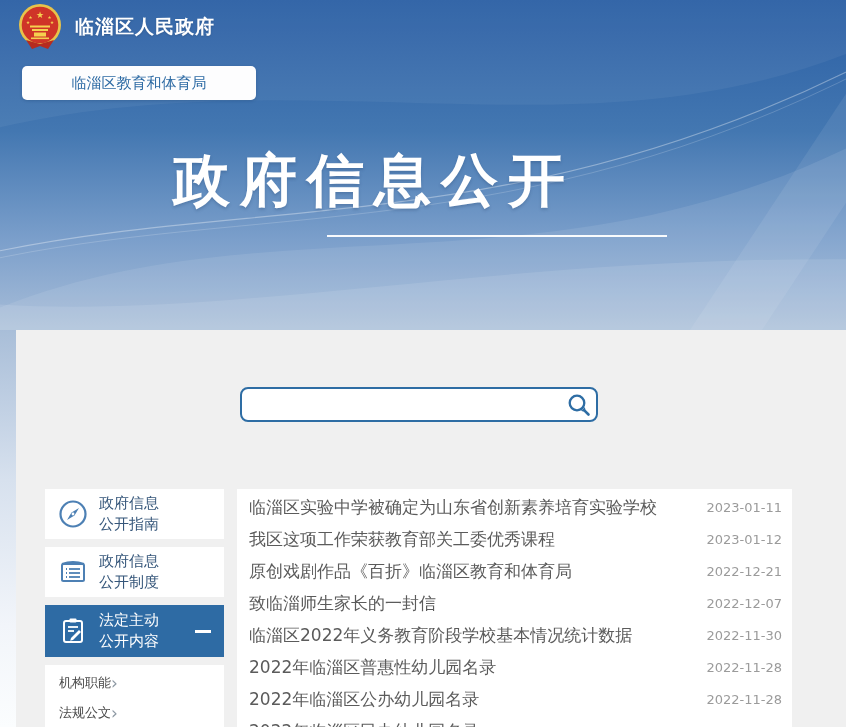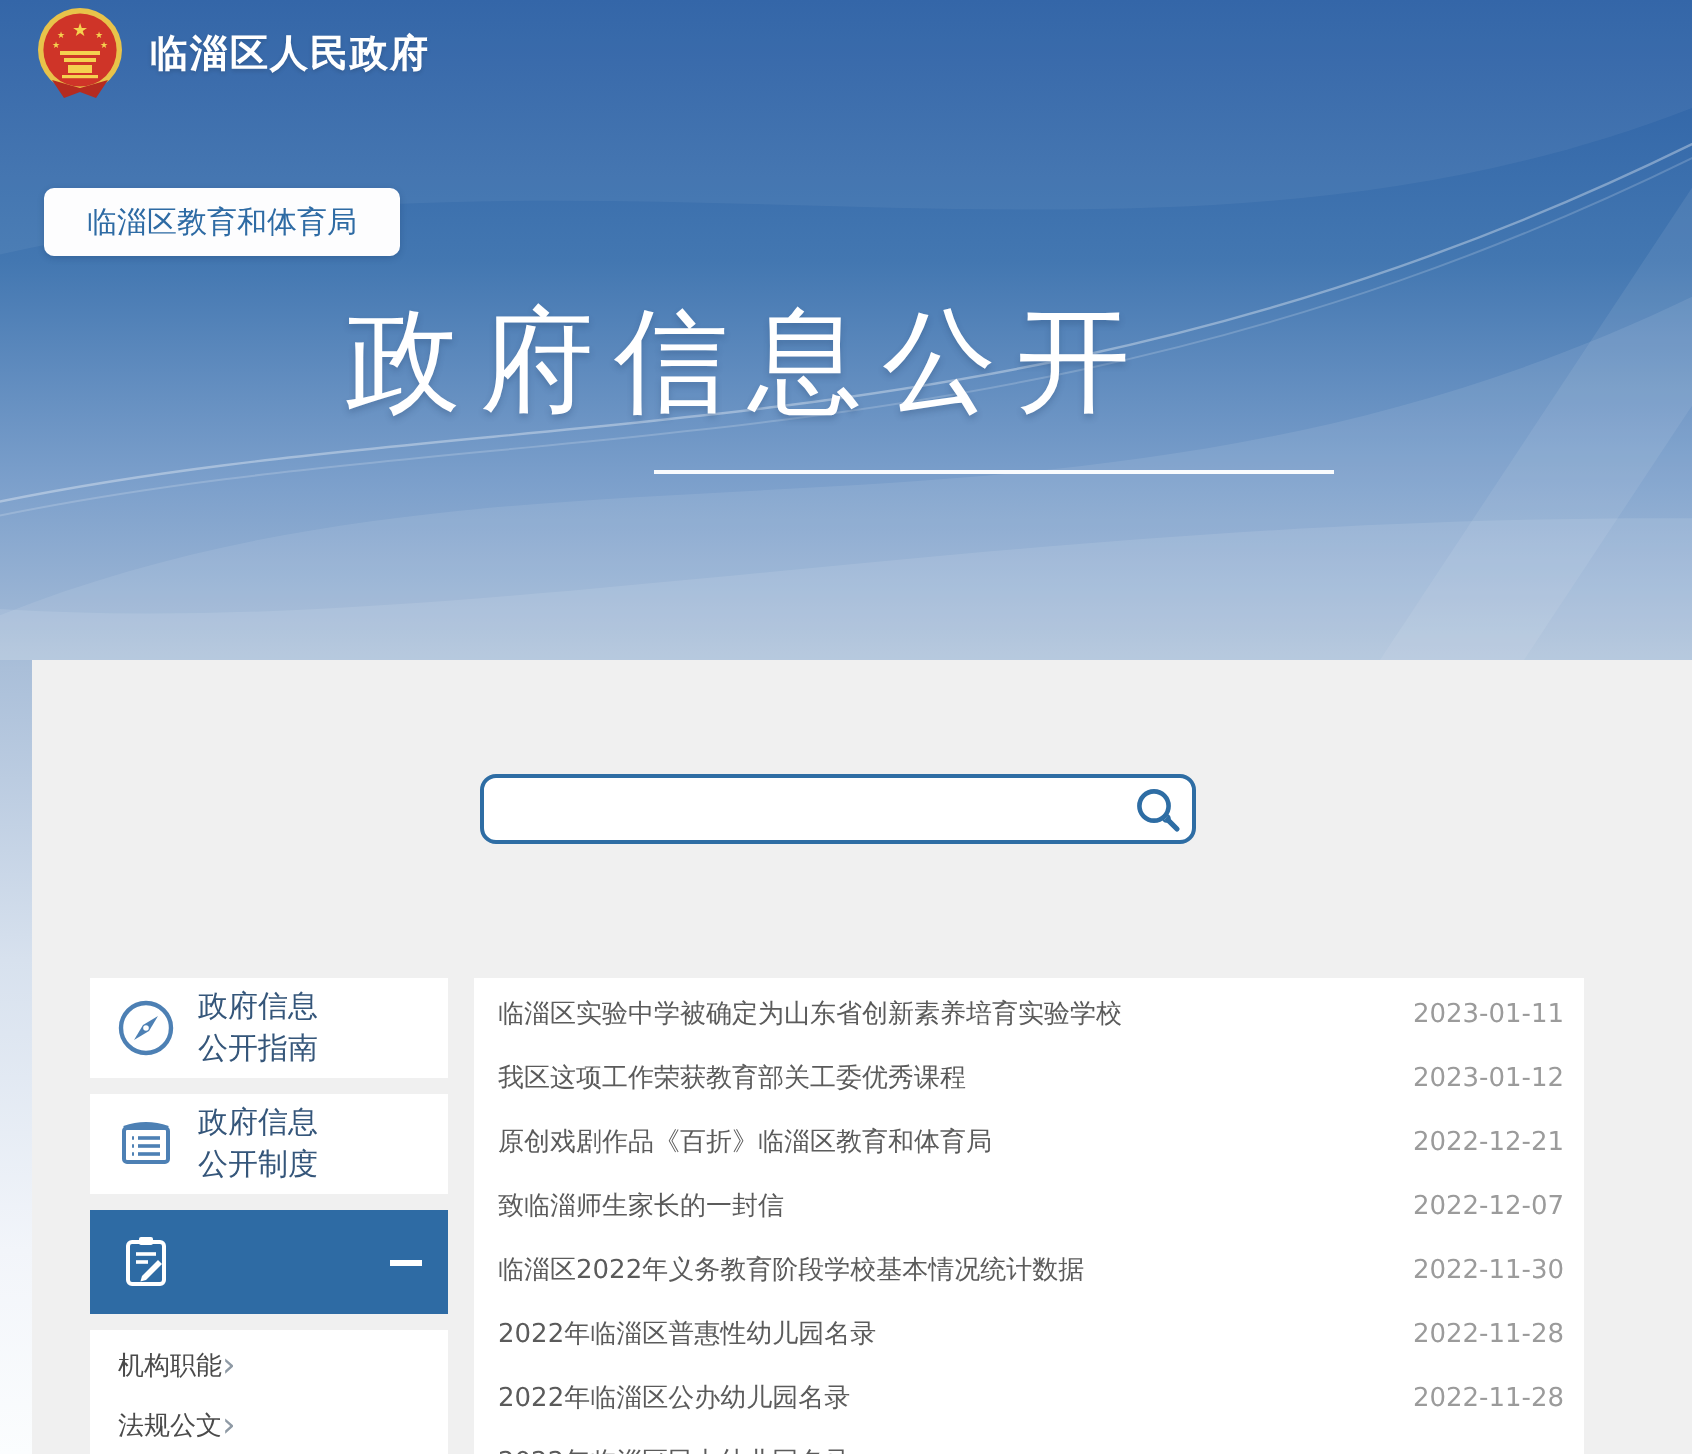--- a/index.html
+++ b/index.html
@@ -8,27 +8,27 @@
     position:relative;width:846px;height:727px;overflow:hidden;
     background:linear-gradient(180deg,#2a5ea4 0%,#4377b1 18%,#7b9fcb 33%,#aabfd9 46%,#d7e1ee 66%,#f2f5fa 86%,#fbfdfe 100%);
   }
   
   .banner{position:absolute;left:0;top:0;width:846px;height:330px;overflow:hidden;}
   .banner svg.waves{position:absolute;left:0;top:0;}
   .header-row{position:absolute;left:18px;top:3px;display:flex;align-items:center;}
   .emblem{width:44px;height:47px;}
   .site-name{margin-left:13px;color:#fff;font-size:19px;font-weight:bold;letter-spacing:1px;text-shadow:0 1px 2px rgba(0,0,0,.15);}
   .dept-btn{
-    position:absolute;left:22px;top:66px;width:178px;height:34px;
+    position:absolute;left:22px;top:66px;width:234px;height:34px;
     background:#fdfdfe;border:none;border-radius:5px;color:#2e6ba4;
     font-size:15px;display:flex;align-items:center;justify-content:center;
-    box-shadow:0 1px 3px rgba(20,50,90,.25);cursor:pointer;margin-top:28px;
+    box-shadow:0 1px 3px rgba(20,50,90,.25);cursor:pointer;
   }
   .big-title{
-    position:absolute;left:173px;top:143px;color:#fff;font-size:57px;font-weight:normal;
+    position:absolute;left:173px;top:143px;color:#fff;font-size:57px;font-weight:bold;
     letter-spacing:10px;text-shadow:0 2px 3px rgba(30,60,100,.25);white-space:nowrap;
   }
   .title-underline{position:absolute;left:327px;top:235px;width:340px;height:2px;background:#fff;opacity:.95;}
   
   .content{position:absolute;left:16px;top:330px;width:830px;height:397px;background:#f0f0f0;overflow:hidden;}
   .search-box{
     position:absolute;left:224px;top:57px;width:358px;height:35px;background:#fff;
     border:2px solid #2e6da4;border-radius:8px;display:flex;align-items:center;
   }
   .search-input{flex:1;height:100%;border:none;outline:none;background:transparent;padding:0 10px;font-size:14px;color:#333;}
@@ -43,21 +43,21 @@
   .side-card.active{height:52px;background:#2e6ba4;position:relative;}
   .side-card.active .txt{color:#fff;}
   .dash{position:absolute;right:13px;top:25px;width:16px;height:3px;background:#fff;}
   .submenu{width:179px;background:#fff;height:70px;padding-top:3px;}
   .submenu-item{height:30px;display:flex;align-items:center;padding:0 12px 0 14px;cursor:pointer;}
   .submenu-item .lbl{font-size:13px;color:#4a4a4a;}
   .submenu-item .chev{font-size:17px;color:#8f9aa5;line-height:1;}
   
   .news-panel{position:absolute;left:221px;top:159px;width:555px;background:#fff;padding:2px 0;min-height:240px;}
   .news-row{height:32px;display:flex;align-items:center;justify-content:space-between;padding:0 10px 0 12px;cursor:pointer;}
-  .news-title{font-size:13px;color:#5b5b5b;white-space:nowrap;overflow:hidden;text-overflow:ellipsis;text-align:right;}
+  .news-title{font-size:17px;color:#5b5b5b;white-space:nowrap;overflow:hidden;text-overflow:ellipsis;text-align:right;}
   .news-date{font-size:13px;color:#9b9b9b;flex-shrink:0;margin-left:14px;}
 </style>
 </head>
 <body>
 
 <div class="page">
 
   <div class="banner">
     <svg class="waves" width="846" height="330" viewBox="0 0 846 330">
       <path d="M -50 330 C 250 180 550 320 900 120 L 900 330 Z" fill="rgba(255,255,255,0.09)"></path>
@@ -137,20 +137,24 @@
       </div>
 
       <div class="side-card active">
         <svg width="32" height="32" viewBox="0 0 32 32">
           <rect x="7" y="6" width="18" height="21" rx="2" fill="none" stroke="#fff" stroke-width="2"></rect>
           <rect x="12.5" y="3.5" width="7" height="4" rx="1" fill="#fff"></rect>
           <line x1="11" y1="12" x2="21" y2="12" stroke="#fff" stroke-width="1.8"></line>
           <line x1="11" y1="16" x2="17" y2="16" stroke="#fff" stroke-width="1.8"></line>
           <path d="M14 23 L22 15 L24 17 L16 25 L13.2 25.8 Z" fill="#fff"></path>
         </svg>
+        <div class="txt">
+          <div>法定主动</div>
+          <div>公开内容</div>
+        </div>
         <div class="dash"></div>
       </div>
 
       <div class="submenu">
         <div class="submenu-item">
           <span class="lbl">机构职能</span>
           <span class="chev">›</span>
         </div>
         <div class="submenu-item">
           <span class="lbl">法规公文</span>

